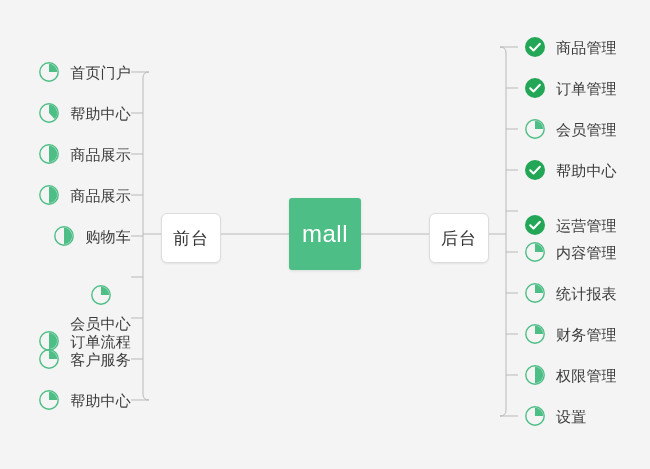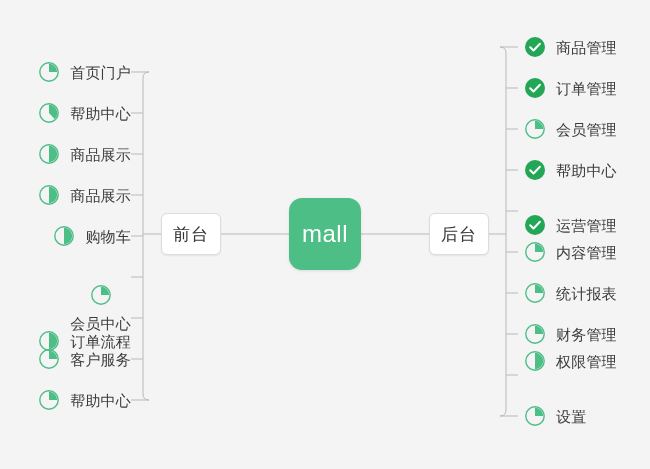--- a/index.html
+++ b/index.html
@@ -67,34 +67,34 @@
     align-items: center;
     justify-content: center;
     box-sizing: border-box;
   }
   .node-branch {
     background: #ffffff;
     border: 1px solid #dcdcdc;
     border-radius: 6px;
     box-shadow: 0 1px 2px rgba(0,0,0,.07);
     width: 60px;
-    height: 42px;
+    height: 50px;
     top: 213px;
   }
   .node-branch .node-label {
     font-size: 17px;
     color: #333333;
     letter-spacing: 1px;
   }
   #node-front { left: 161px; }
   #node-back  { left: 429px; }
 
   .node-root {
     background: #4dbe86;
-    border-radius: 13px;
+    border-radius: 3px;
     width: 72px;
     height: 72px;
     left: 289px;
     top: 198px;
     box-shadow: 0 1px 3px rgba(0,0,0,.10);
   }
   .node-root .node-label {
     font-size: 24px;
     color: #ffffff;
     letter-spacing: .5px;
@@ -288,21 +288,21 @@
       </div>
       <div class="leaf leaf-right" style="top: 321px;">
         <span class="icon">
           <svg width="22" height="22" viewBox="0 0 22 22">
             <circle cx="11" cy="11" r="9.2" fill="none" stroke="#4dbe86" stroke-width="1.4"></circle>
             <path d="M11 11 L11 2.8000000000000007 A8.2 8.2 0 0 1 19.2 11 Z" fill="#4dbe86"></path>
           </svg>
         </span>
         <span class="leaf-label">财务管理</span>
       </div>
-      <div class="leaf leaf-right" style="top: 348px;">
+      <div class="leaf leaf-right" style="top: 362px;">
         <span class="icon">
           <svg width="22" height="22" viewBox="0 0 22 22">
             <circle cx="11" cy="11" r="9.2" fill="none" stroke="#4dbe86" stroke-width="1.4"></circle>
             <path d="M11 11 L11 2.8000000000000007 A8.2 8.2 0 0 1 11.000000000000002 19.2 Z" fill="#4dbe86"></path>
           </svg>
         </span>
         <span class="leaf-label">权限管理</span>
       </div>
       <div class="leaf leaf-right" style="top: 403px;">
         <span class="icon">

